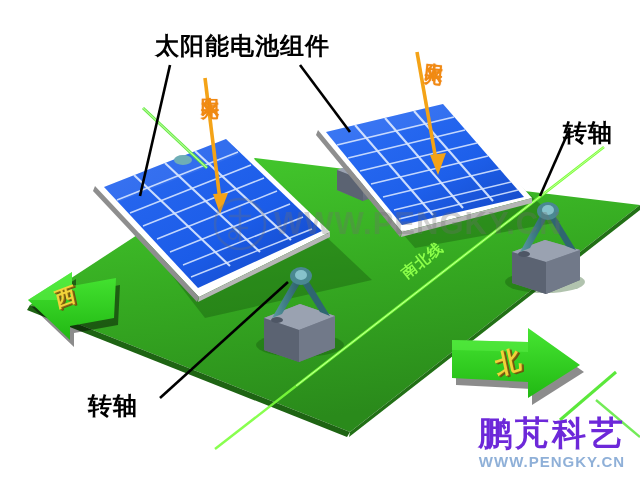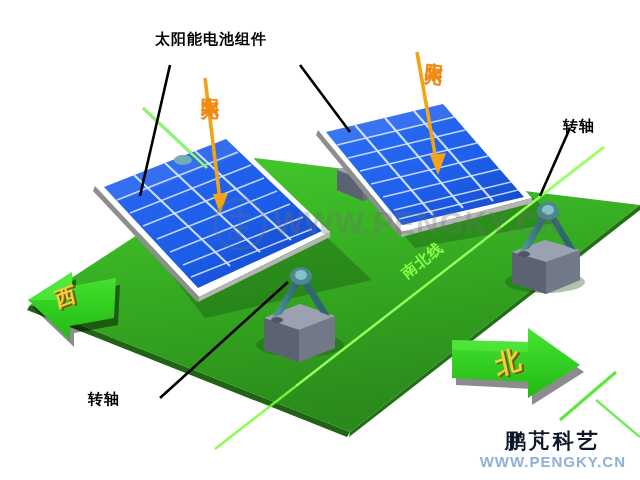--- a/index.html
+++ b/index.html
@@ -8,21 +8,21 @@
     background:#ffffff;
     font-family:"Liberation Sans","DejaVu Sans",sans-serif;
     position:relative;
   }
   #stage{position:absolute;inset:0;width:640px;height:480px;}
   svg.layer{position:absolute;left:0;top:0;width:640px;height:480px;}
   .txt{position:absolute;white-space:nowrap;}
 
   
   .lbl-black{
-    color:#000;font-size:15px;font-weight:700;
+    color:#000;font-size:24px;font-weight:700;
     font-family:"DejaVu Sans","Liberation Sans",sans-serif;
     letter-spacing:1px;
   }
   .lbl-sun{
     color:#F08A12;font-size:18px;font-weight:700;
     font-family:"DejaVu Sans","Liberation Sans",sans-serif;
     writing-mode:vertical-rl;text-orientation:upright;
     letter-spacing:2px;
     text-shadow:0 0 1px rgba(240,110,10,.6);
   }
@@ -33,21 +33,21 @@
   }
   .lbl-dir{
     color:#F2D23A;font-size:21px;font-weight:700;
     font-family:"DejaVu Sans","Liberation Sans",sans-serif;
     text-shadow:1px 1px 0 #8a6a12, 2px 2px 0 #6d5210;
   }
 
   
   #brand{position:absolute;right:14px;bottom:10px;text-align:center;}
   #brand .cn{
-    color:#0f172a;font-size:21px;font-weight:700;letter-spacing:3px;
+    color:#6d28d9;font-size:34px;font-weight:700;letter-spacing:3px;
     font-family:"DejaVu Sans","Liberation Sans",sans-serif;line-height:1.05;
   }
   #brand .url{
     color:#8fb0d8;font-size:15px;font-weight:700;letter-spacing:1px;
     font-family:"Liberation Sans",sans-serif;margin-top:1px;
   }
 
   
   #watermark{
     position:absolute;left:212px;top:196px;

